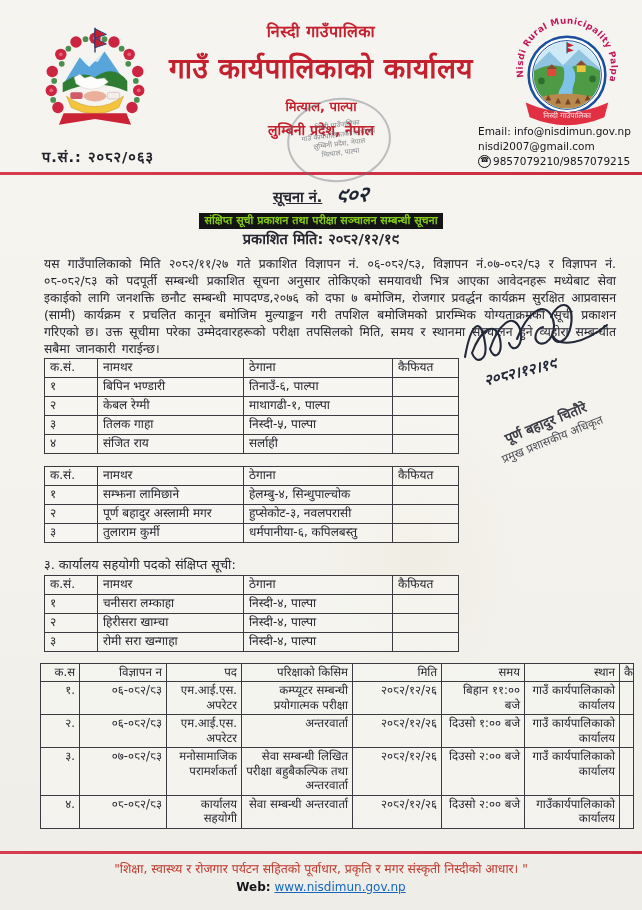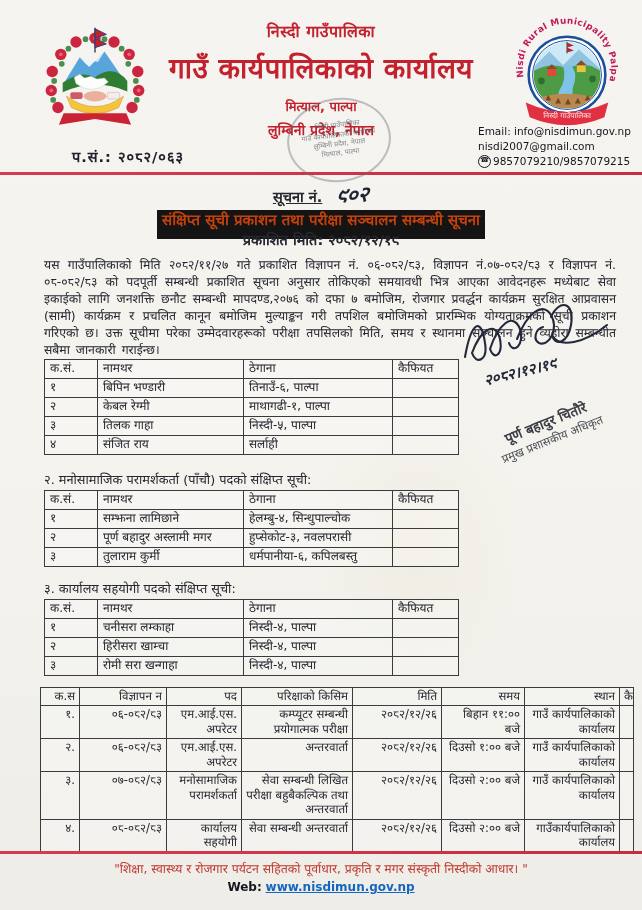--- a/index.html
+++ b/index.html
@@ -25,29 +25,29 @@
   .stamp{
     position:absolute;left:287px;top:98px;width:100px;height:80px;
     border:2px solid rgba(108,112,122,.42);border-radius:50%;
     display:flex;flex-direction:column;align-items:center;justify-content:center;
     transform:rotate(-7deg);color:rgba(88,92,102,.72);
     font-size:7px;line-height:1.35;text-align:center;pointer-events:none;
   }
   .contact{position:absolute;right:8px;top:124px;width:156px;font-size:10.5px;line-height:1.42;color:#15151c;}
   .phone-row{display:flex;align-items:center;gap:2px;}
   .phone-circ{display:inline-flex;align-items:center;justify-content:center;width:11px;height:11px;border:1px solid #15151c;border-radius:50%;font-size:7px;flex:0 0 auto;}
-  .refno{position:absolute;left:42px;top:146px;font-size:14.5px;font-weight:bold;color:#20202a;letter-spacing:1px;margin-left:30px;}
+  .refno{position:absolute;left:42px;top:146px;font-size:14.5px;font-weight:bold;color:#20202a;letter-spacing:1px;}
   .redline{height:3px;background:linear-gradient(90deg,#d63c50,#c92b40);}
   
   .notice{text-align:center;margin-top:5px;}
   .nn{font-size:14.5px;font-weight:bold;text-decoration:underline;}
   .nv{display:inline-block;font-size:21px;margin-left:14px;transform:rotate(-4deg) skewX(-7deg);font-weight:bold;color:#1d2532;}
   .hand{font-family:"DejaVu Serif","Liberation Serif",serif;font-style:italic;}
   .hl{margin-top:1px;}
-  .hl span{background:#141414;color:#c2410c;font-size:15px;font-weight:bold;padding:1px 5px 10px;}
+  .hl span{background:#141414;color:#84cc16;font-size:11px;font-weight:bold;padding:1px 5px 2px;}
   .pub{font-size:14.5px;font-weight:bold;}
   
   .bodytext{margin:8px 26px 0 44px;font-size:12.3px;line-height:17px;text-align:justify;word-spacing:2px;}
   .tapasil{margin:1px 0 0 44px;font-size:13px;font-weight:bold;text-decoration:underline;}
   .sec-h{margin:3px 0 2px 44px;font-size:12.8px;}
   .gap1{height:12px;} .gap2{height:9px;} .gap3{height:11px;}
   
   table.tbl{border-collapse:collapse;table-layout:fixed;background:rgba(255,255,255,.25);}
   .tbl th,.tbl td{border:1.2px solid #3a3a40;font-weight:normal;text-align:left;
     font-size:12px;padding:1px 5px 2px;line-height:1.25;overflow:hidden;}
@@ -70,21 +70,21 @@
   .sig-date{position:absolute;left:28px;top:66px;font-size:15px;font-weight:bold;color:#232838;transform:rotate(-14deg);}
   .sig-stamp{position:absolute;left:6px;top:118px;width:175px;text-align:center;transform:rotate(-22deg);color:#3c3d46;}
   .sig-name{font-size:13.5px;font-weight:bold;}
   .sig-title{font-size:11.5px;margin-top:1px;color:#4a4b54;}
   
   .footer{position:absolute;left:0;right:0;top:851px;}
   .f-line{height:3px;background:linear-gradient(90deg,#d63c50,#c92b40);}
   .slogan{margin-top:6px;text-align:center;font-size:12.3px;color:#c0392f;}
   .web{margin-top:3px;text-align:center;font-size:12px;color:#15151c;}
   .web-l{font-weight:bold;font-family:"DejaVu Sans",sans-serif;}
-  .web-u{color:#1566c0;text-decoration:underline;cursor:pointer;font-weight:bold;}
+  .web-u{color:#1566c0;text-decoration:underline;cursor:pointer;font-weight:normal;}
 </style>
 </head>
 <body>
 
 <div class="page">
 
   <div class="hdr">
 
     <svg class="emblem" width="114" height="116" viewBox="0 0 120 122">
 
@@ -256,21 +256,20 @@
           <td>४</td>
           <td>संजित राय</td>
           <td>सर्लाही</td>
           <td></td>
         </tr>
       </tbody>
     </table>
 
   <div class="gap1"></div>
 
-  <div class="sec-h">२. मनोसामाजिक परामर्शकर्ता (पाँचौ) पदको संक्षिप्त सूची:</div>
   <table class="tbl tbl-s">
       <thead>
         <tr>
           <th>क.सं.</th>
           <th>नामथर</th>
           <th>ठेगाना</th>
           <th>कैफियत</th>
         </tr>
       </thead>
       <tbody>

